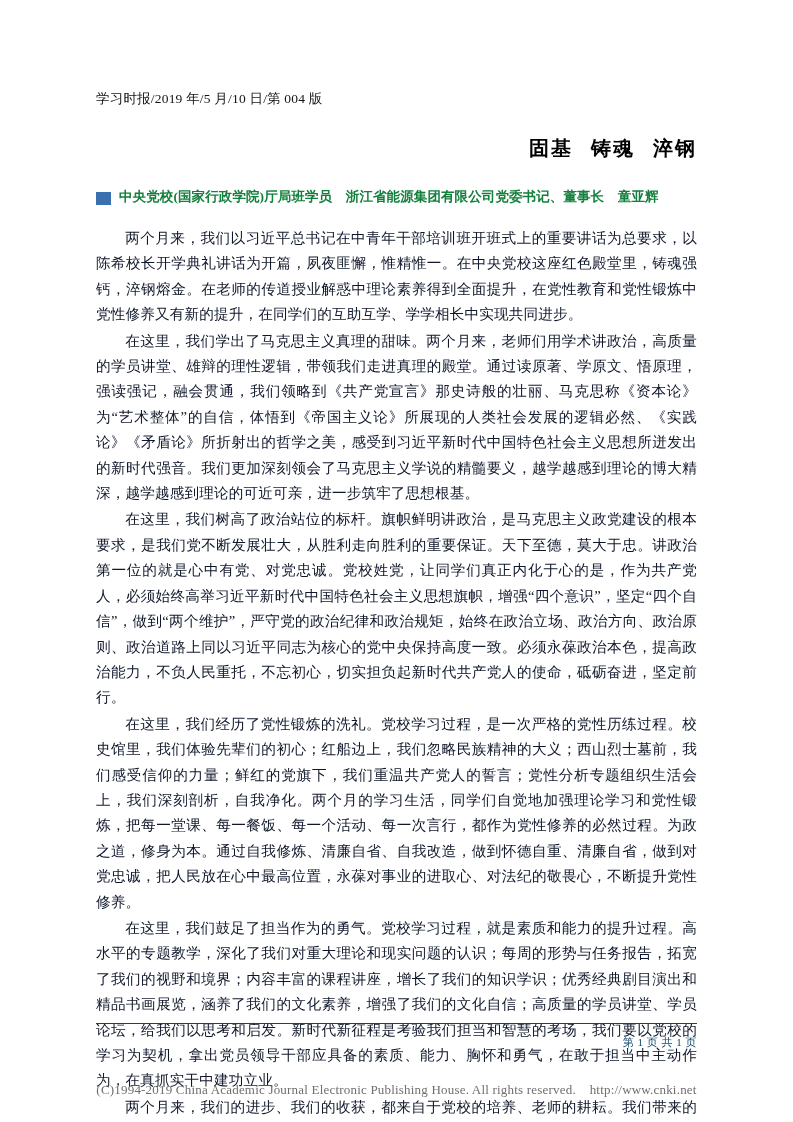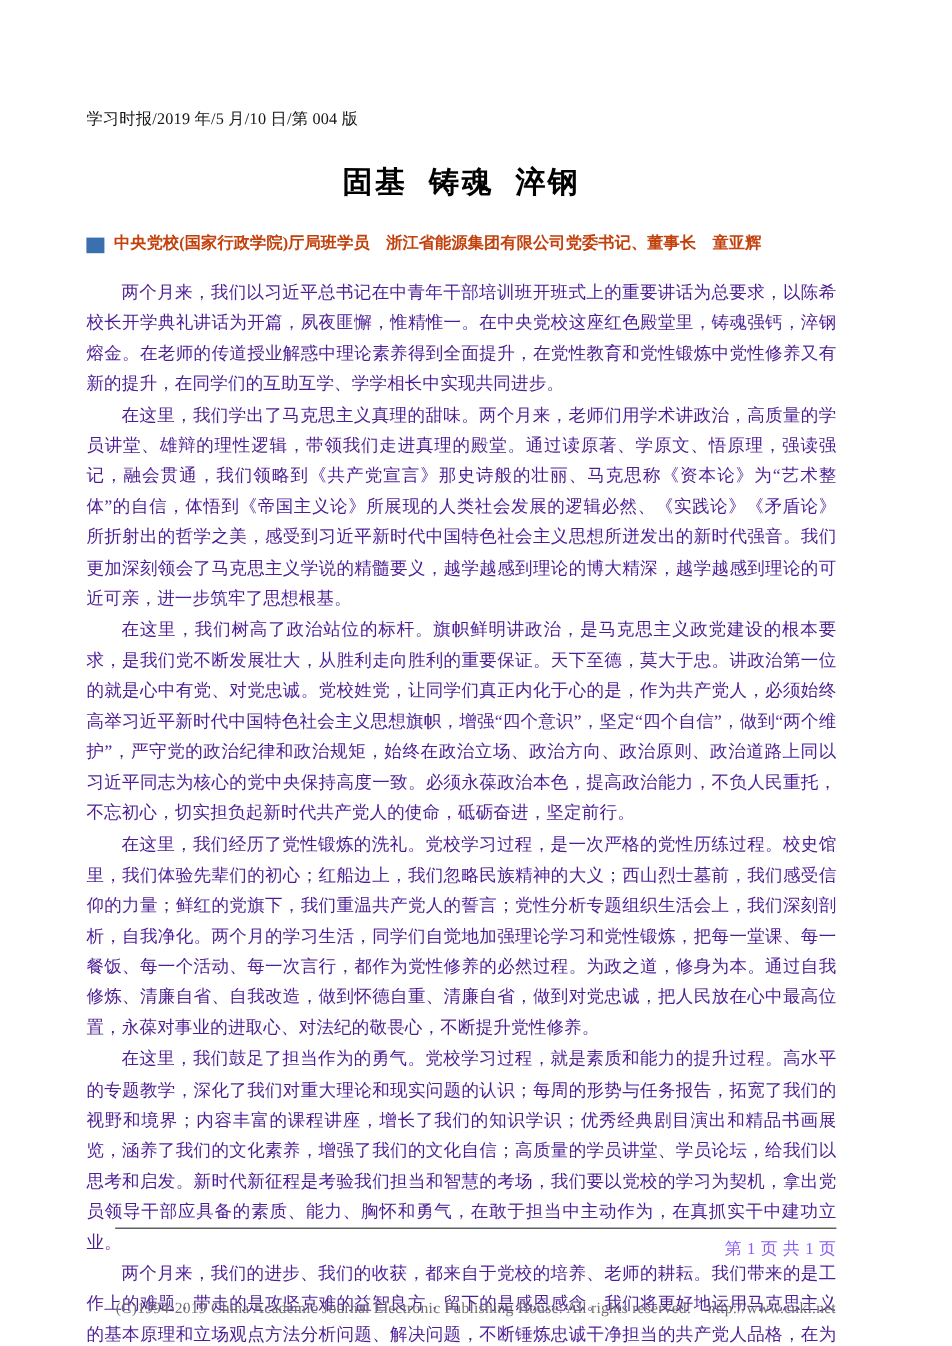--- a/index.html
+++ b/index.html
@@ -14,48 +14,48 @@
     color: #1a1a1a;
     position: relative;
     overflow: hidden;
   }
   .page {
     position: absolute;
     left: 0; top: 0;
     width: 793px;
     height: 1122px;
     box-sizing: border-box;
-    padding: 88px 96px 0 72px;
+    padding: 88px 96px 0 96px;
   }
   .header-line {
     font-size: 13.5px;
     line-height: 21px;
     color: #141414;
     letter-spacing: 0.2px;
   }
   .header-block {
     margin-bottom: 26px;
   }
   .doc-title {
-    text-align: center;
-    font-size: 25px;
+    text-align: right;
+    font-size: 20px;
     font-weight: bold;
     letter-spacing: 2px;
     margin: 22px 0 26px 0;
     color: #000;
     font-family: "DejaVu Serif", "Liberation Serif", serif;
   }
   .doc-title .gap {
     display: inline-block;
     width: 18px;
   }
   .byline {
     font-size: 13.5px;
     font-weight: bold;
-    color: #c2410c;
+    color: #15803d;
     display: flex;
     align-items: center;
     gap: 8px;
     margin-bottom: 20px;
     letter-spacing: 0.1px;
   }
   .byline-bar {
     display: inline-block;
     width: 15px;
     height: 13px;
@@ -67,36 +67,36 @@
   .byline-text {
     white-space: nowrap;
   }
   .body-text p {
     font-size: 14.6px;
     line-height: 25.4px;
     text-align: justify;
     text-justify: inter-ideograph;
     margin: 0 0 1px 0;
     text-indent: 2em;
-    color: #4c1d95;
+    color: #0f172a;
     letter-spacing: 0.15px;
   }
   .footer-rule {
     position: absolute;
     left: 96px;
     right: 96px;
     bottom: 98px;
     border-top: 1px solid #3a3a3a;
   }
   .page-number {
     position: absolute;
     right: 96px;
     bottom: 72px;
-    font-size: 14px;
-    color: #8b5cf6;
+    font-size: 11px;
+    color: #0c4a6e;
     letter-spacing: 0.5px;
   }
   .copyright {
     position: absolute;
     left: 0;
     right: 0;
     bottom: 24px;
     text-align: center;
     font-size: 13px;
     color: #6f6f6f;

